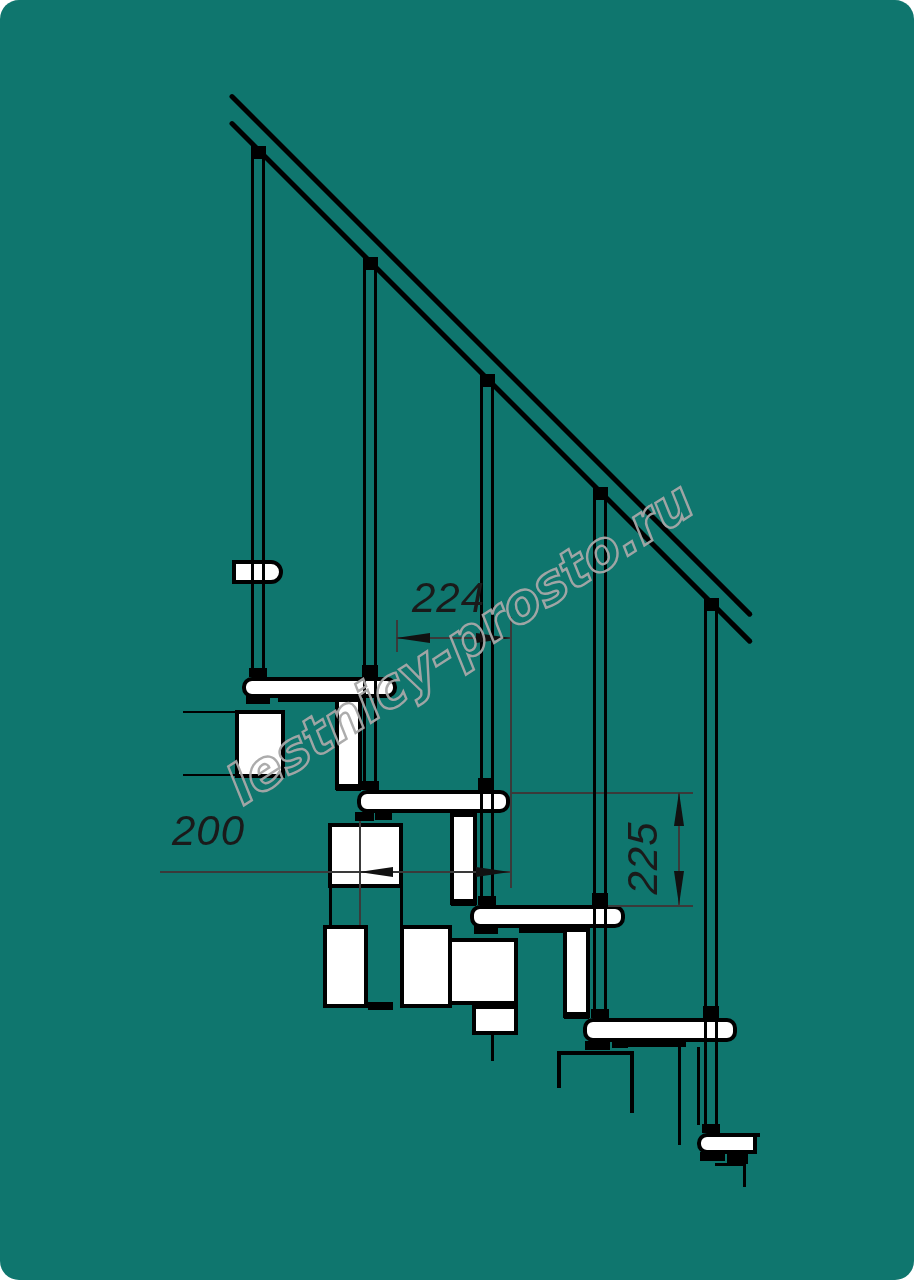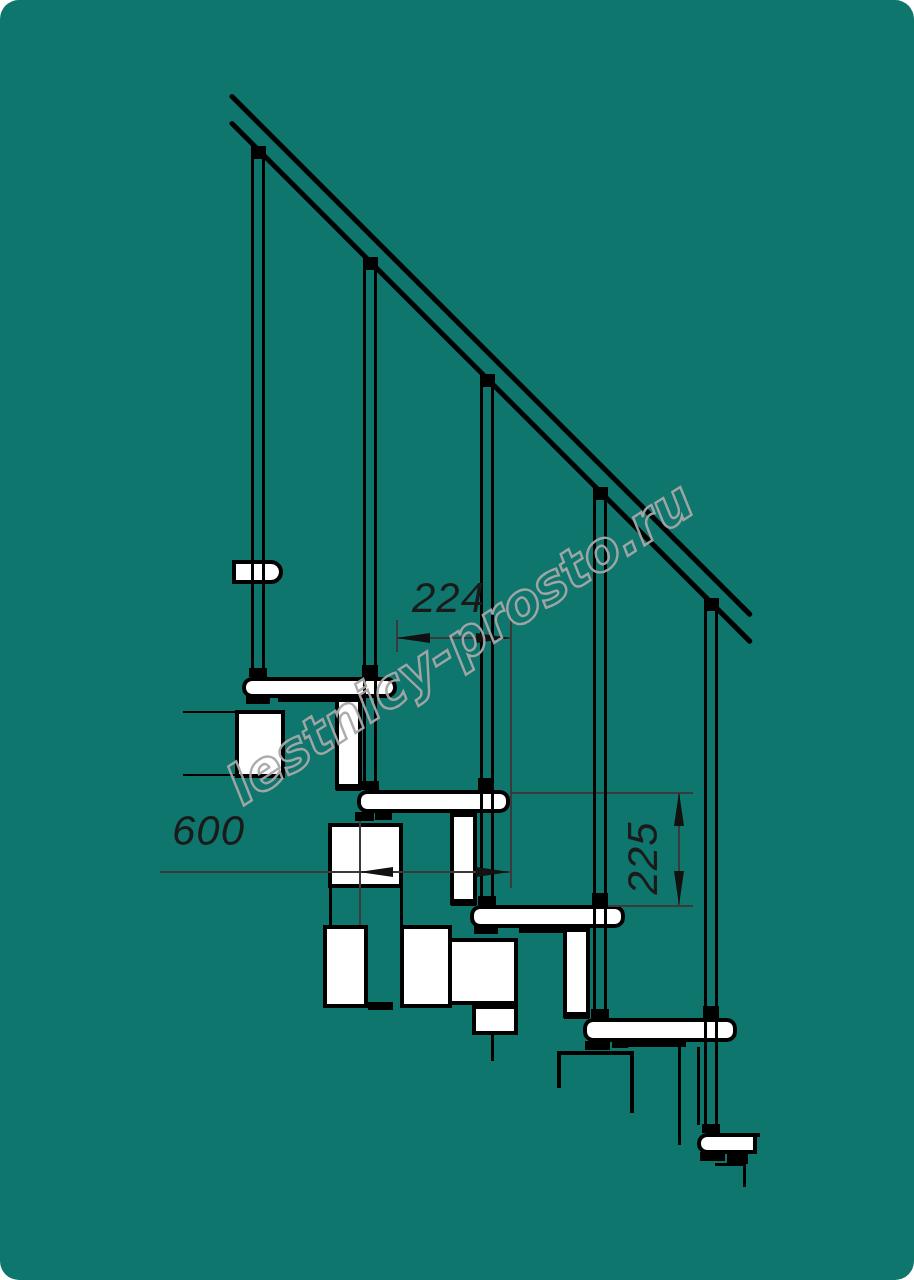--- a/index.html
+++ b/index.html
@@ -127,17 +127,17 @@
       <div class="blk" style="left: 368px; top: 1002px; width: 25px; height: 8px;"></div>
       <div class="arr" style="left: 396px; top: 633px; border-top: 5px solid transparent; border-bottom: 5px solid transparent; border-right: 34px solid rgb(17, 17, 17);"></div>
       <div class="arr" style="left: 476px; top: 633px; border-top: 5px solid transparent; border-bottom: 5px solid transparent; border-left: 34px solid rgb(17, 17, 17);"></div>
       <div class="arr" style="left: 359px; top: 867px; border-top: 5px solid transparent; border-bottom: 5px solid transparent; border-right: 34px solid rgb(17, 17, 17);"></div>
       <div class="arr" style="left: 476px; top: 867px; border-top: 5px solid transparent; border-bottom: 5px solid transparent; border-left: 34px solid rgb(17, 17, 17);"></div>
       <div class="arr" style="left: 674px; top: 792px; border-left: 5px solid transparent; border-right: 5px solid transparent; border-bottom: 34px solid rgb(17, 17, 17);"></div>
       <div class="arr" style="left: 674px; top: 871px; border-left: 5px solid transparent; border-right: 5px solid transparent; border-top: 34px solid rgb(17, 17, 17);"></div>
     </div>
 
   <div class="dim-label" style="left:412px;top:577px;">224</div>
-  <div class="dim-label" style="left:172px;top:810px;">600</div>
+  <div class="dim-label" style="left:172px;top:810px;">200</div>
   <div class="dim-label rot" style="left:643px;top:858px;">225</div>
 
   <div class="wm">lestnicy-prosto.ru</div>
 </div>
 
 </body></html>

